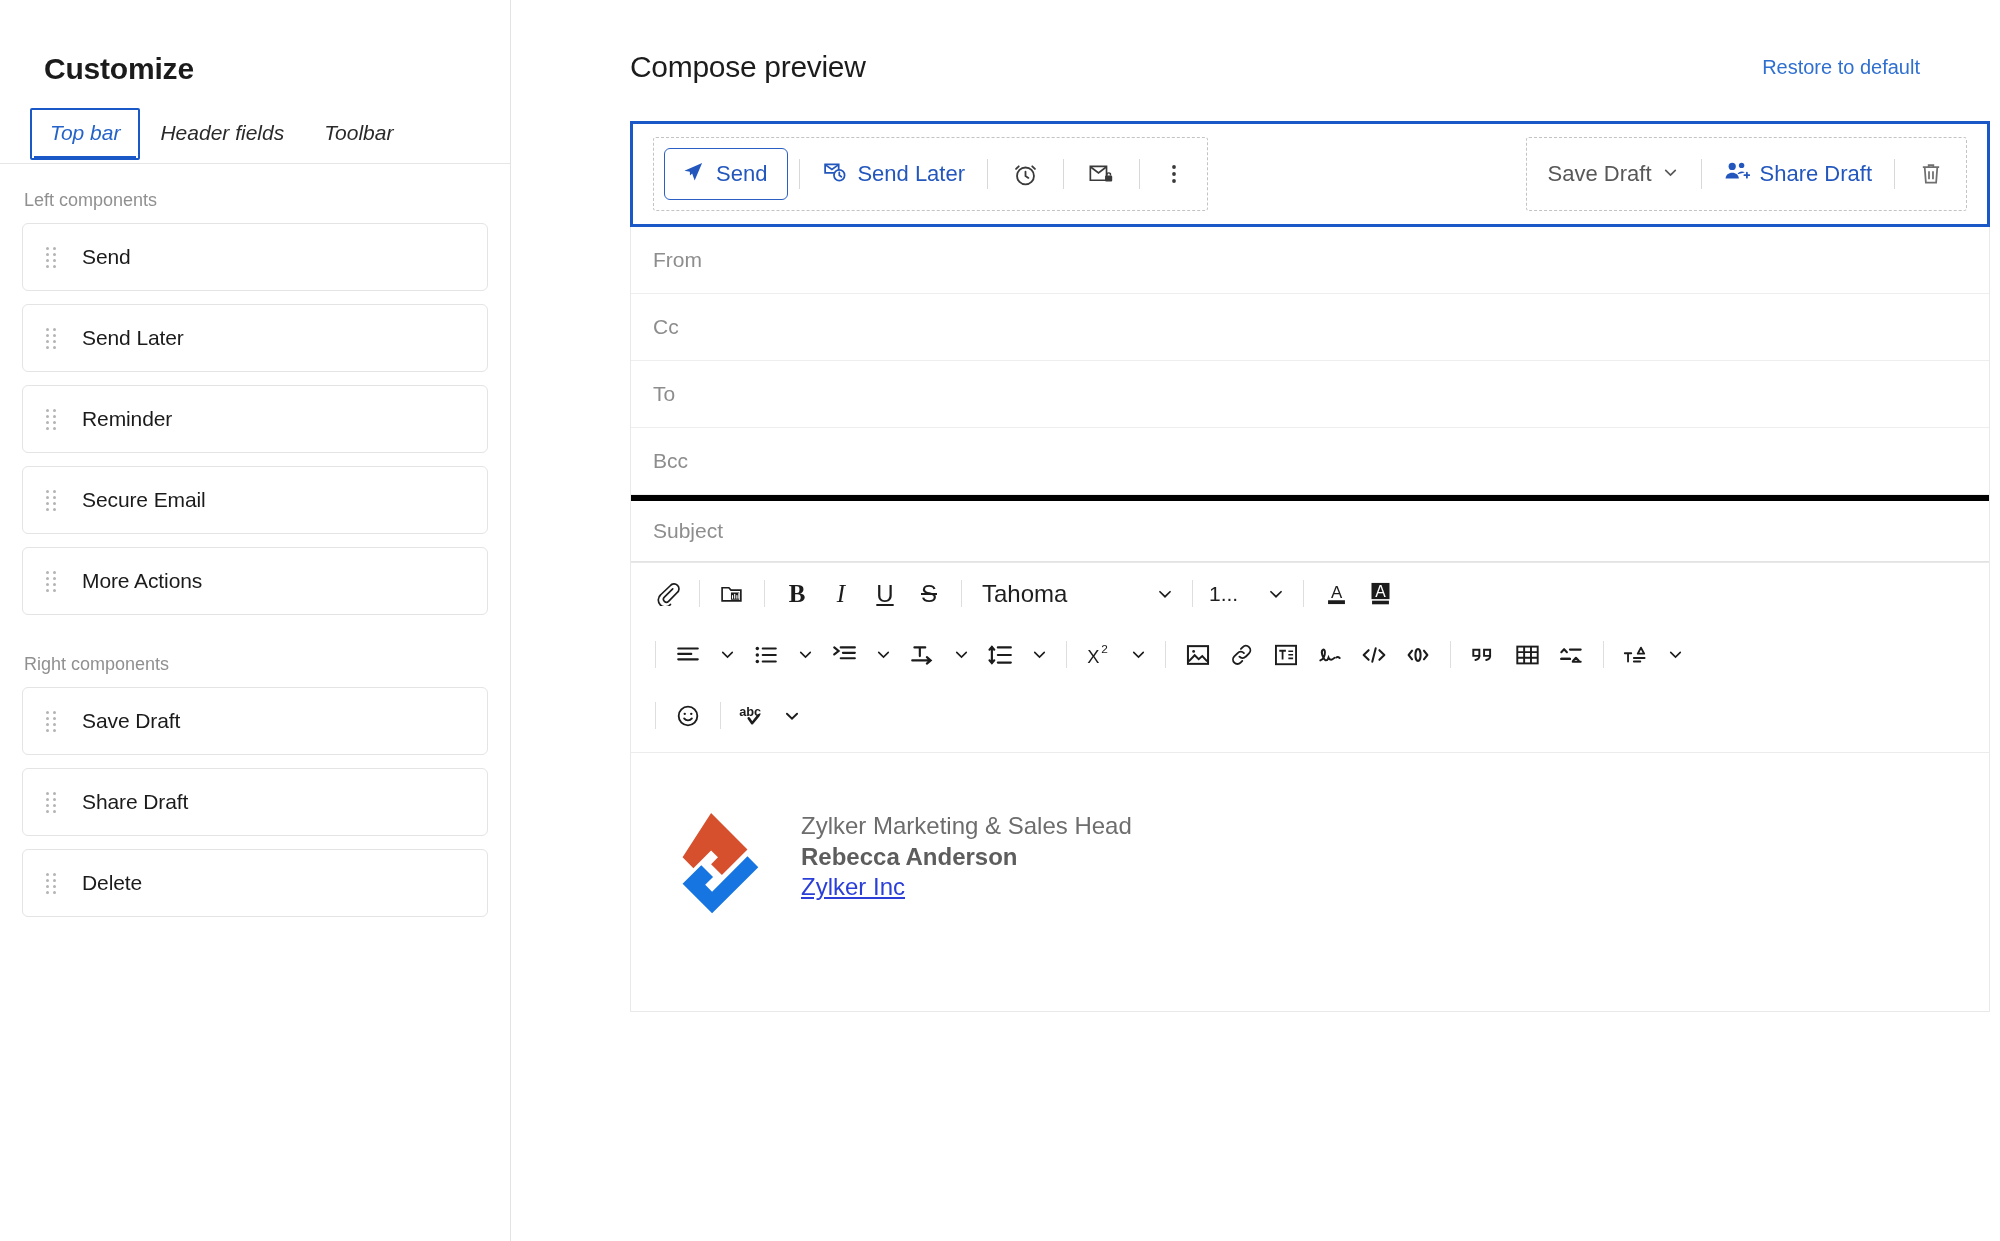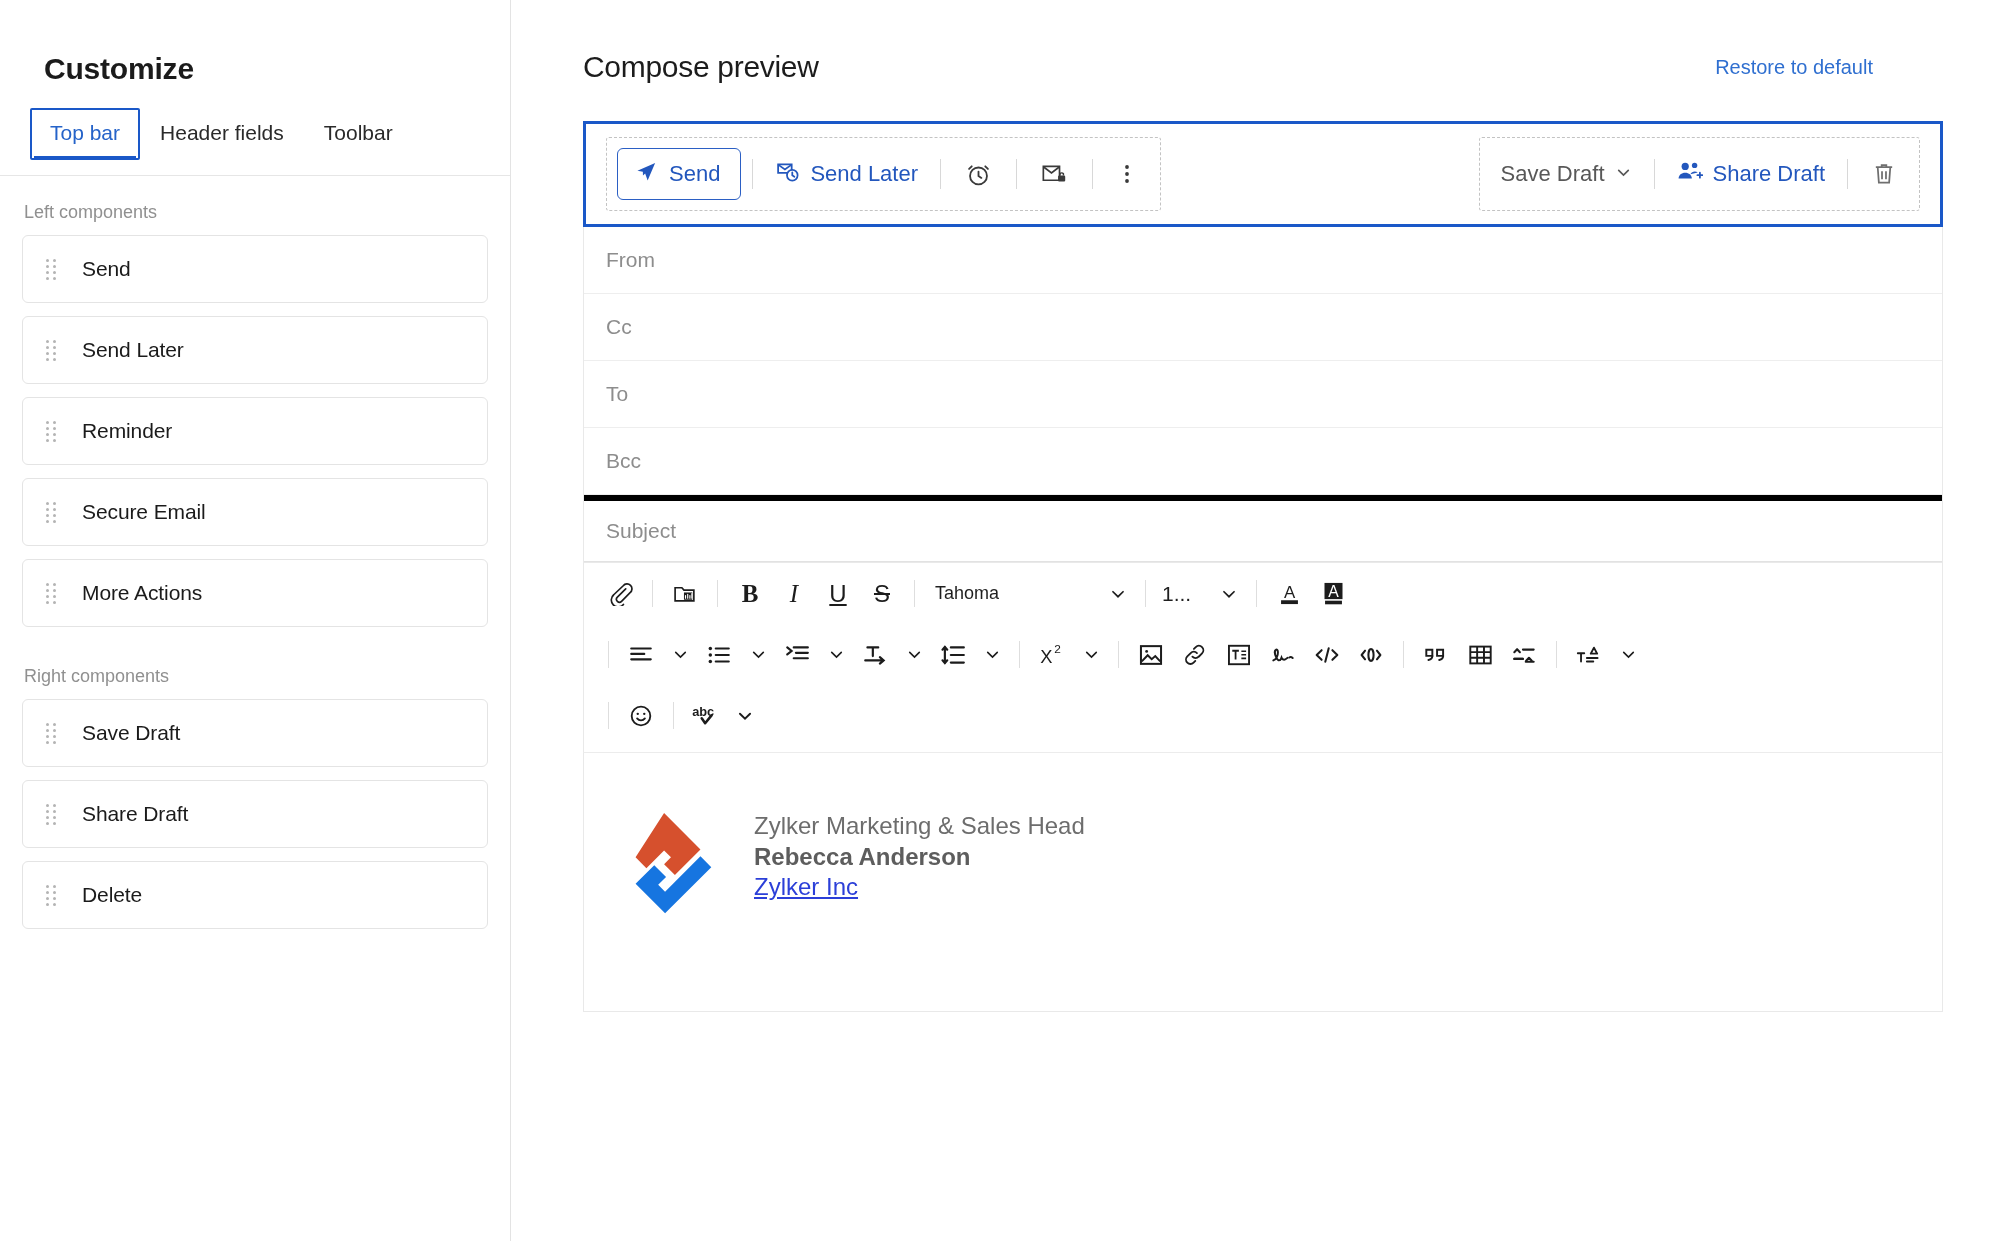--- a/index.html
+++ b/index.html
@@ -2,38 +2,39 @@
 <html><head>
 <meta charset="utf-8">
 <style>
   * { box-sizing: border-box; margin: 0; padding: 0; }
   html, body {
     width: 2000px; height: 1241px;
     background: #ffffff;
     font-family: "Liberation Sans", sans-serif;
     overflow: hidden;
   }
-  .app { display: flex; width: 1790px; height: 1241px; }
+  .app { display: flex; width: 1790px; height: 1241px; gap: 47px; }
 
   
   .sidebar {
     width: 511px; height: 1241px;
     border-right: 1px solid #e3e3e3;
     background: #fff;
     position: relative;
     flex: 0 0 511px;
   }
   .sidebar-title {
     font-size: 30px; font-weight: 700; color: #1b1b1b;
     padding: 52px 0 0 44px; letter-spacing: -0.2px;
   }
   .tabs {
     display: flex; align-items: center; gap: 0;
-    padding: 22px 0 16px 30px;
+    padding: 22px 0 4px 30px;
     position: relative;
+    font-style: italic;
   }
   .tab {
     font-size: 21px; color: #2a2a2a;
     padding: 11px 18px 13px 18px;
     cursor: pointer; white-space: nowrap;
     position: relative; background: transparent;
     border: 2px solid transparent; border-radius: 2px;
   }
   .tab.active {
     color: #2563c9;
@@ -128,21 +129,21 @@
   .ed-toolbar { border-left: 1px solid #e9e9e9; border-right: 1px solid #e9e9e9; padding: 0 0 6px 0; background: #fff; }
   .ed-row { display: flex; align-items: center; height: 61px; padding-left: 14px; }
   .ed-btn {
     display: flex; align-items: center; justify-content: center;
     min-width: 44px; height: 44px; cursor: pointer; color: #1c1c1c;
     padding: 0 6px;
   }
   .ed-sep { width: 1px; height: 27px; background: #dedede; margin: 0 10px; flex: 0 0 1px; }
   .chev { display: flex; align-items: center; justify-content: center; width: 34px; height: 40px; cursor: pointer; }
   .font-name {
-    font-size: 18px; color: #1f1f1f; width: 176px; padding-left: 10px; cursor: pointer;
+    font-size: 24px; color: #1f1f1f; width: 176px; padding-left: 10px; cursor: pointer;
   }
   .font-size { font-size: 21px; color: #1f1f1f; width: 56px; padding-left: 6px; cursor: pointer; }
 
   .ed-body { border: 1px solid #e9e9e9; border-top: 1px solid #ececec; height: 260px; padding: 52px 0 0 0; }
   .sig { display: flex; align-items: flex-start; padding-left: 26px; }
   .sig-logo { width: 118px; height: 134px; flex: 0 0 118px; margin-top: 4px; }
   .sig-text { margin-left: 26px; padding-top: 6px; }
   .sig-line { font-size: 24px; color: #6d6d6d; line-height: 1.28; }
   .sig-line.bold { font-weight: 700; color: #5d5d5d; }
   .sig-link { font-size: 24px; color: #2b3fd8; text-decoration: underline; cursor: pointer; line-height: 1.28; }

